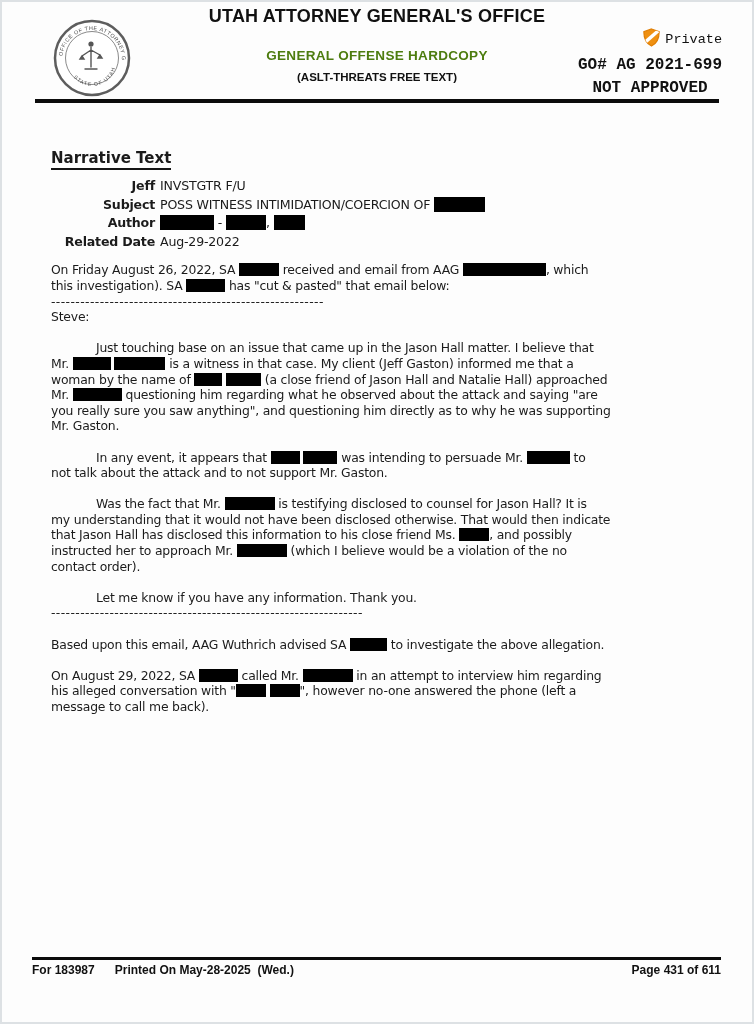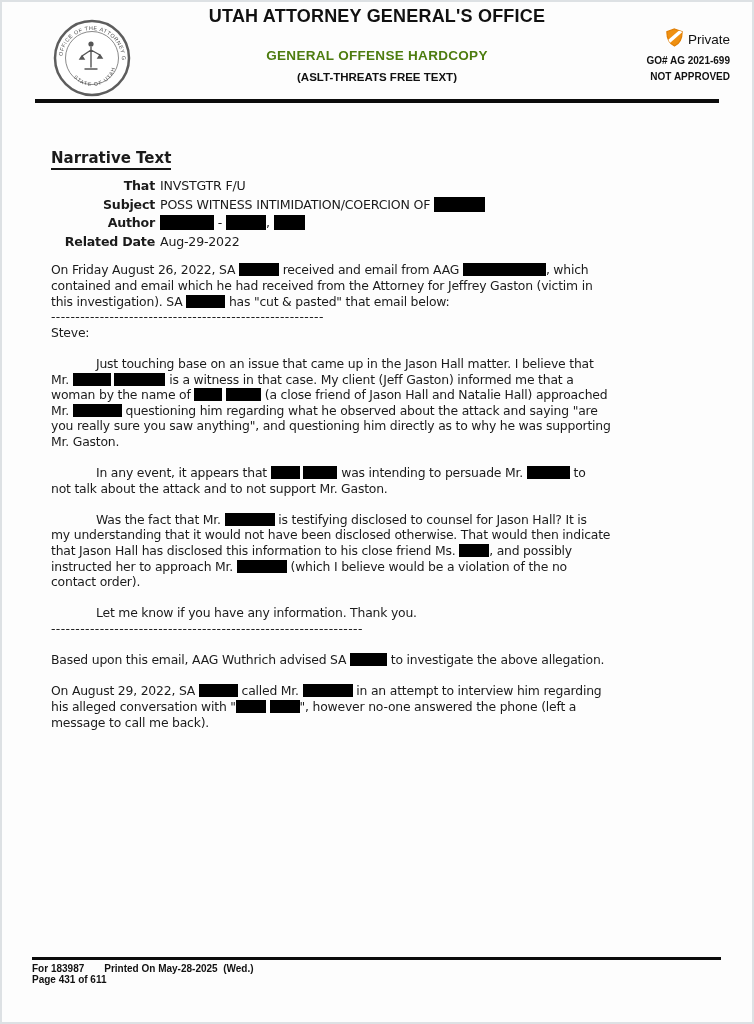--- a/index.html
+++ b/index.html
@@ -8,44 +8,44 @@
     background:#fdfdfd; border:2px solid #dde1e4; overflow:hidden;
     font-family:"DejaVu Sans", sans-serif; color:#1b1b1b;
   }
   
   .doc-header { position:relative; height:97px; }
   .seal { position:absolute; left:50px; top:16px; }
   .header-center { text-align:center; padding-top:4px; font-family:"Liberation Sans", sans-serif; }
   .title    { font-size:18px; font-weight:bold; letter-spacing:0.2px; color:#111; }
   .subtitle { font-size:13.5px; font-weight:bold; margin-top:21px; letter-spacing:0.3px; color:#4d7c0f; }
   .subsub   { font-size:11.5px; font-weight:bold; margin-top:8px; color:#111; }
-  .header-right { position:absolute; top:26px; right:22px; text-align:right; font-family:Liberation Sans, sans-serif; color:#111; }
+  .header-right { position:absolute; top:26px; right:30px; text-align:center; font-family:Liberation Mono, monospace; color:#111; }
   .private-row { display:flex; align-items:center; justify-content:flex-end; gap:5px; font-size:13.5px; }
-  .go-number, .not-approved { font-weight:bold; font-size:10px; margin-top:5px;margin-left:32px; }
+  .go-number, .not-approved { font-weight:bold; font-size:16px; margin-top:5px;margin-left:32px; }
   .header-rule { height:4px; background:#0c0c0c; margin:0 33px; }
   
   main { padding:0 36px 0 49px; }
   .narrative-heading { margin-top:46px; font-size:15px; font-weight:bold; }
   .narrative-heading span { border-bottom:2px solid #151515; padding-bottom:1px; }
   .fields { margin-top:10px; font-size:12.6px; letter-spacing:-0.2px; }
   .field-row { display:flex; line-height:18.6px; }
   .field-label { flex:0 0 104px; width:104px; text-align:right; font-weight:bold; white-space:nowrap; }
   .field-value { margin-left:5px; white-space:nowrap; }
   .body { margin-top:11px; font-size:12.4px; letter-spacing:-0.2px; }
   .line { height:15.6px; line-height:15.6px; white-space:nowrap; }
   .line.indent { padding-left:45px; }
   .line.dash { letter-spacing:0.4px; color:#222; }
   .redact { display:inline-block; background:#000; height:13px; vertical-align:-2px; }
   .fields .redact { height:15px; vertical-align:-3px; }
   
   .footer {
     position:absolute; left:30px; right:31px; top:955px;
     border-top:3px solid #0b0b0b; padding-top:3px;
     display:flex; justify-content:space-between;
-    font-family:"Liberation Sans", sans-serif; font-size:10px; font-weight:bold; color:#111;flex-direction:column;
+    font-family:"Liberation Sans", sans-serif; font-size:12px; font-weight:bold; color:#111;
   }
   .footer span { white-space:pre; }
   .footer-left { display:flex; gap:20px; }
   .stamp {
     position:absolute; top:987px; left:0; right:0; text-align:center;
     font-family:"Liberation Sans", sans-serif; font-size:15px; color:#2c2c2c; letter-spacing:0.3px;
   }
 </style>
 </head>
 <body>
@@ -99,39 +99,38 @@
   </header>
 
   <div class="header-rule"></div>
 
   <main>
     <div class="narrative-heading">
       <span>Narrative Text</span>
     </div>
     <div class="fields" id="fields">
         <div class="field-row">
-          <span class="field-label">That</span>
+          <span class="field-label">Jeff</span>
           <span class="field-value">INVSTGTR F/U</span>
         </div>
         <div class="field-row">
           <span class="field-label">Subject</span>
           <span class="field-value">POSS WITNESS INTIMIDATION/COERCION OF <span class="redact" style="width: 51px;"></span></span>
         </div>
         <div class="field-row">
           <span class="field-label">Author</span>
           <span class="field-value"><span class="redact" style="width: 54px;"></span> - <span class="redact" style="width: 40px;"></span>, <span class="redact" style="width: 31px;"></span></span>
         </div>
         <div class="field-row">
           <span class="field-label">Related Date</span>
           <span class="field-value">Aug-29-2022</span>
         </div>
       </div>
     <div class="body" id="body">
         <div class="line">On Friday August 26, 2022, SA <span class="redact" style="width: 40px;"></span> received and email from AAG <span class="redact" style="width: 83px;"></span>, which</div>
-        <div class="line">contained and email which he had received from the Attorney for Jeffrey Gaston (victim in</div>
         <div class="line">this investigation). SA <span class="redact" style="width: 39px;"></span> has "cut &amp; pasted" that email below:</div>
         <div class="line dash">--------------------------------------------------------</div>
         <div class="line">Steve:</div>
         <div class="line">&nbsp;</div>
         <div class="line indent">Just touching base on an issue that came up in the Jason Hall matter. I believe that</div>
         <div class="line">Mr. <span class="redact" style="width: 38px;"></span> <span class="redact" style="width: 51px;"></span> is a witness in that case. My client (Jeff Gaston) informed me that a</div>
         <div class="line">woman by the name of <span class="redact" style="width: 28px;"></span> <span class="redact" style="width: 35px;"></span> (a close friend of Jason Hall and Natalie Hall) approached</div>
         <div class="line">Mr. <span class="redact" style="width: 49px;"></span> questioning him regarding what he observed about the attack and saying "are</div>
         <div class="line">you really sure you saw anything", and questioning him directly as to why he was supporting</div>
         <div class="line">Mr. Gaston.</div>

